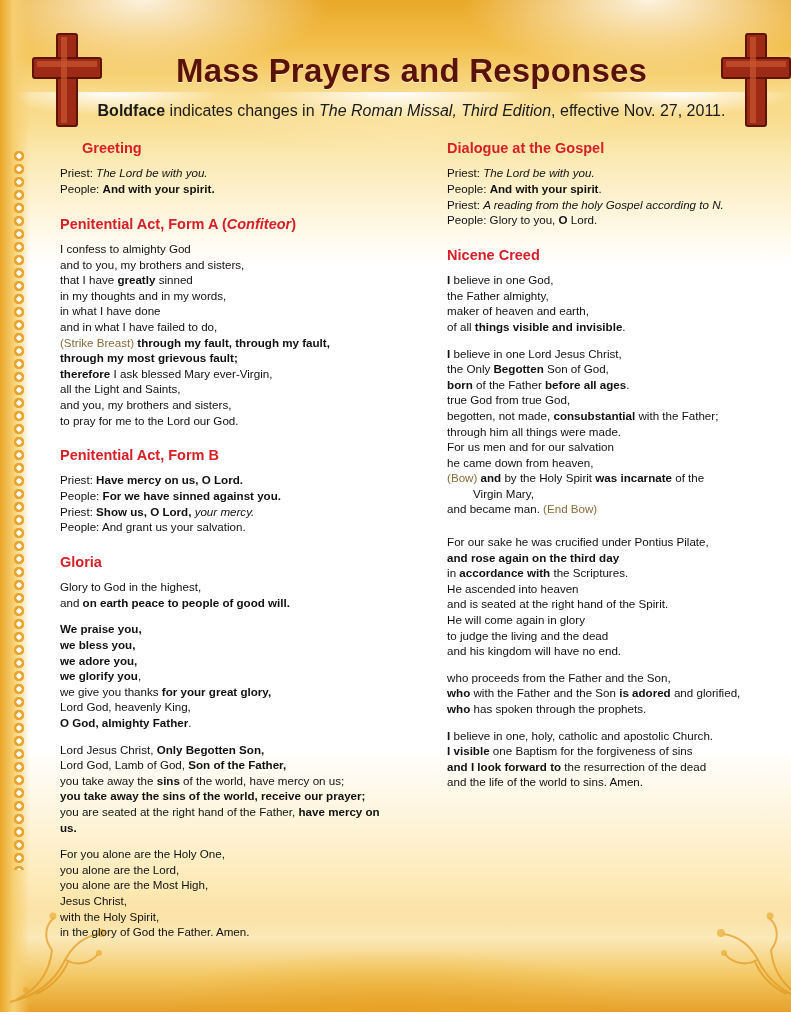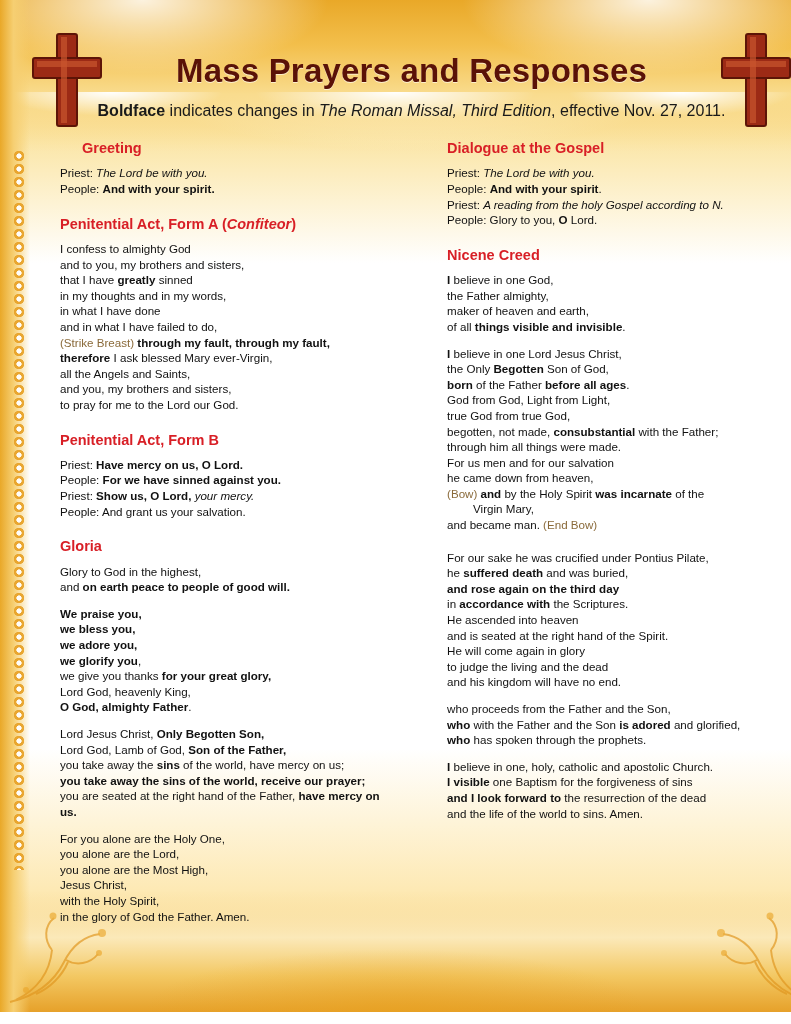--- a/index.html
+++ b/index.html
@@ -215,22 +215,23 @@
         </div>
         <div class="blk">
           <h2 class="section">Penitential Act, Form A (<span class="ital">Confiteor</span><span>)</span></h2>
           <p class="line"><span>I confess to almighty God</span></p>
           <p class="line"><span>and to you, my brothers and sisters,</span></p>
           <p class="line"><span>that I have </span><span class="b">greatly</span><span> sinned</span></p>
           <p class="line"><span>in my thoughts and in my words,</span></p>
           <p class="line"><span>in what I have done</span></p>
           <p class="line"><span>and in what I have failed to do,</span></p>
           <p class="line"><span class="rubric">(Strike Breast) </span><span class="b">through my fault, through my fault,</span></p>
+          <p class="line"><span class="b">through my most grievous fault;</span></p>
           <p class="line"><span class="b">therefore</span><span> I ask blessed Mary ever-Virgin,</span></p>
-          <p class="line"><span>all the Angels and Saints,</span></p>
+          <p class="line"><span>all the Light and Saints,</span></p>
           <p class="line"><span>and you, my brothers and sisters,</span></p>
           <p class="line"><span>to pray for me to the Lord our God.</span></p>
         </div>
         <div class="blk">
           <h2 class="section">Penitential Act, Form B</h2>
           <p class="line"><span>Priest: </span><span class="bi">Have mercy on us, O Lord.</span></p>
           <p class="line"><span>People: </span><span class="b">For we have sinned against you.</span></p>
           <p class="line"><span>Priest: </span><span class="bi">Show us, O Lord,</span><span class="i"> your mercy.</span></p>
           <p class="line"><span>People: And grant us your salvation.</span></p>
         </div>
@@ -272,32 +273,30 @@
         <div class="blk">
           <h2 class="section">Nicene Creed</h2>
           <p class="line"><span class="b">I</span><span> believe in one God,</span></p>
           <p class="line"><span>the Father almighty,</span></p>
           <p class="line"><span>maker of heaven and earth,</span></p>
           <p class="line"><span>of all </span><span class="b">things visible and invisible</span><span>.</span></p>
           <div style="height: 11px;"></div>
           <p class="line"><span class="b">I</span><span> believe in one Lord Jesus Christ,</span></p>
           <p class="line"><span>the Only </span><span class="b">Begotten</span><span> Son of God,</span></p>
           <p class="line"><span class="b">born</span><span> of the Father </span><span class="b">before all ages</span><span>.</span></p>
-          <p class="line"><span>God from God, Light from Light,</span></p>
           <p class="line"><span>true God from true God,</span></p>
           <p class="line"><span>begotten, not made, </span><span class="b">consubstantial</span><span> with the Father;</span></p>
           <p class="line"><span>through him all things were made.</span></p>
           <p class="line"><span>For us men and for our salvation</span></p>
           <p class="line"><span>he came down from heaven,</span></p>
           <p class="line"><span class="rubric">(Bow) </span><span class="b">and</span><span> by the Holy Spirit </span><span class="b">was incarnate</span><span> of the</span></p>
           <p class="line indent"><span>Virgin Mary,</span></p>
           <p class="line"><span>and became man. </span><span class="rubric">(End Bow)</span></p>
           <div style="height: 17px;"></div>
           <p class="line"><span>For our sake he was crucified under Pontius Pilate,</span></p>
-          <p class="line"><span>he </span><span class="b">suffered death</span><span> and was buried,</span></p>
           <p class="line"><span class="b">and rose again on the third day</span></p>
           <p class="line"><span>in </span><span class="b">accordance with</span><span> the Scriptures.</span></p>
           <p class="line"><span>He ascended into heaven</span></p>
           <p class="line"><span>and is seated at the right hand of the Spirit.</span></p>
           <p class="line"><span>He will come again in glory</span></p>
           <p class="line"><span>to judge the living and the dead</span></p>
           <p class="line"><span>and his kingdom will have no end.</span></p>
           <div style="height: 11px;"></div>
           <p class="line"><span>who proceeds from the Father and the Son,</span></p>
           <p class="line"><span class="b">who</span><span> with the Father and the Son </span><span class="b">is adored</span><span> and glorified,</span></p>

